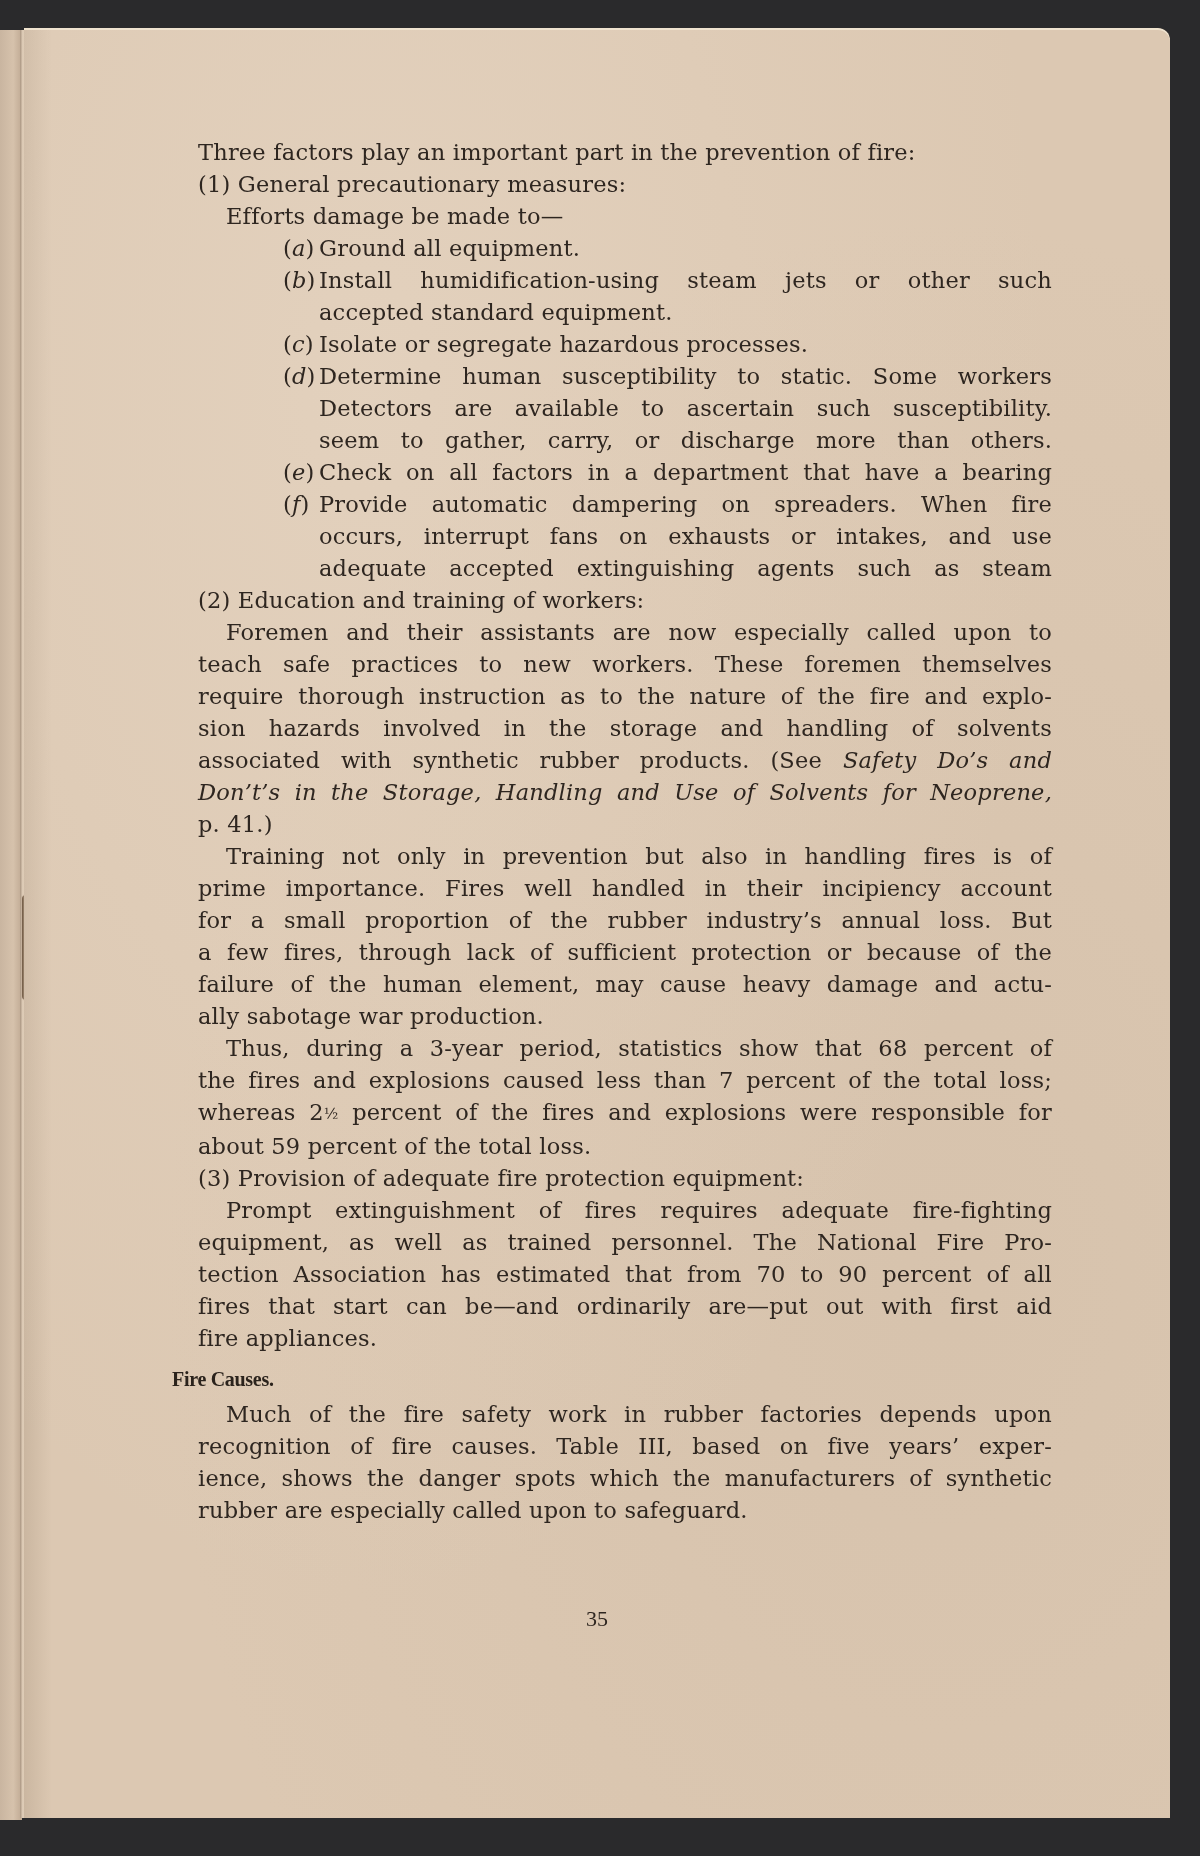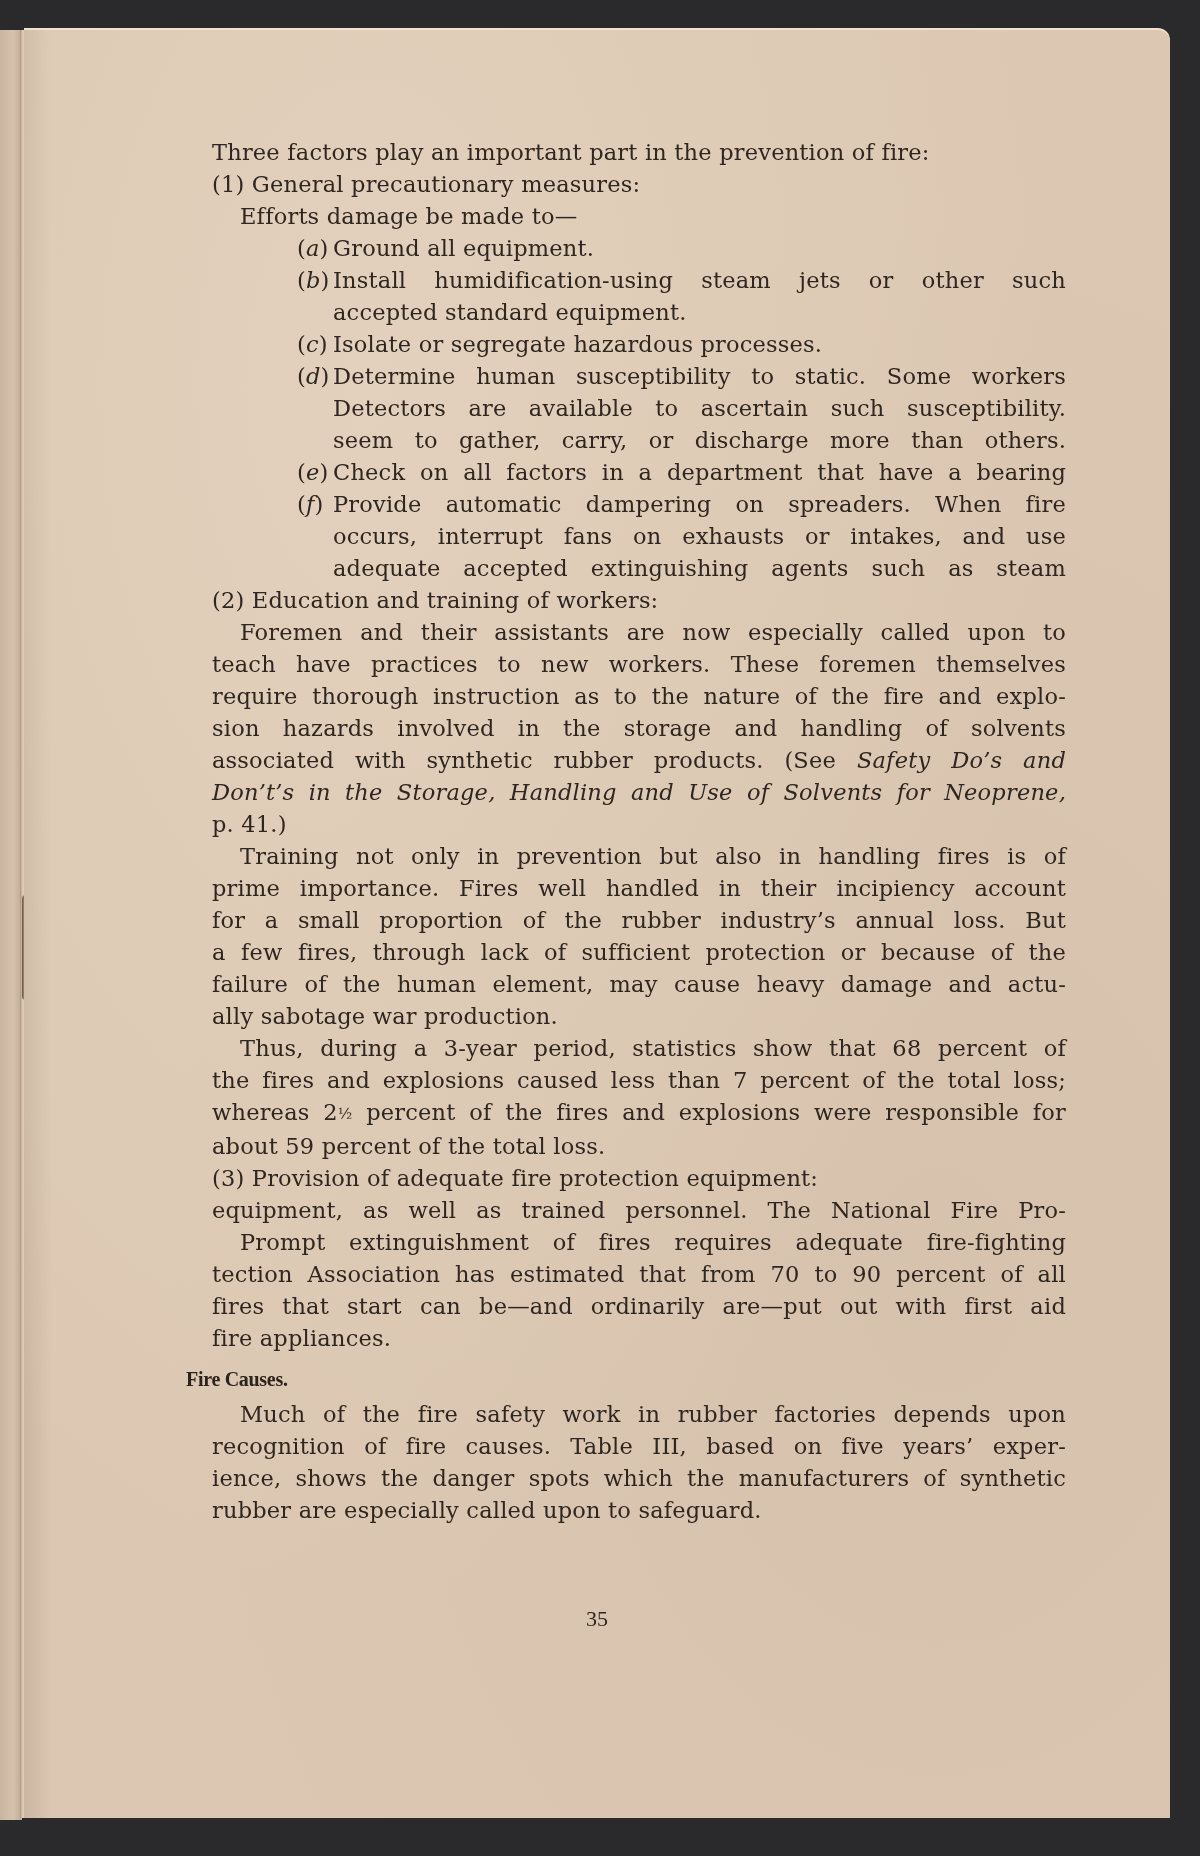--- a/index.html
+++ b/index.html
@@ -51,21 +51,21 @@
       background: #dcc8b2;
       background-image:
         radial-gradient(ellipse at 30% 20%, rgba(232,216,198,0.55) 0%, rgba(220,200,178,0) 60%),
         radial-gradient(ellipse at 80% 70%, rgba(205,185,163,0.35) 0%, rgba(220,200,178,0) 60%),
         linear-gradient(90deg, rgba(170,150,128,0.35) 0px, rgba(220,200,178,0) 28px);
       border-top-right-radius: 12px;
       box-shadow: inset 0 2px 0 #efe3cf;
     }
     .page-inner {
       position: absolute;
-      left: 188px;
+      left: 174px;
       top: 108px;
       width: 854px;
       font-family: "DejaVu Serif", "Liberation Serif", serif;
       font-size: 22.5px;
       line-height: 32px;
       color: #2e2620;
       letter-spacing: 0.2px;
     }
     .line { display: block; white-space: nowrap; }
     .justify { display: block; text-align: justify; text-align-last: justify; }
@@ -158,21 +158,21 @@
           </div>
           <span class="justify item-cont">occurs, interrupt fans on exhausts or intakes, and use</span>
           <span class="justify item-cont">adequate accepted extinguishing agents such as steam</span>
         </div>
       </div>
 
       <span class="line">(2) Education and training of workers:</span>
 
       <div>
         <span class="justify p-indent">Foremen and their assistants are now especially called upon to</span>
-        <span class="justify">teach have practices to new workers. These foremen themselves</span>
+        <span class="justify">teach safe practices to new workers. These foremen themselves</span>
         <span class="justify">require thorough instruction as to the nature of the fire and explo-</span>
         <span class="justify">sion hazards involved in the storage and handling of solvents</span>
         <span class="justify"><span>associated with synthetic rubber products. (See </span><em>Safety Do’s and</em></span>
         <span class="justify"><em>Don’t’s in the Storage, Handling and Use of Solvents for Neoprene,</em></span>
         <span class="line">p. 41.)</span>
       </div>
 
       <div>
         <span class="justify p-indent">Training not only in prevention but also in handling fires is of</span>
         <span class="justify">prime importance. Fires well handled in their incipiency account</span>
@@ -184,22 +184,22 @@
 
       <div>
         <span class="justify p-indent">Thus, during a 3-year period, statistics show that 68 percent of</span>
         <span class="justify">the fires and explosions caused less than 7 percent of the total loss;</span>
         <span class="justify"><span>whereas 2</span><span class="frac">½</span><span> percent of the fires and explosions were responsible for</span></span>
         <span class="line">about 59 percent of the total loss.</span>
       </div>
 
       <span class="line">(3) Provision of adequate fire protection equipment:</span>
       <div>
+        <span class="justify p-indent">Prompt extinguishment of fires requires adequate fire-fighting</span>
         <span class="justify">equipment, as well as trained personnel. The National Fire Pro-</span>
-        <span class="justify p-indent">Prompt extinguishment of fires requires adequate fire-fighting</span>
         <span class="justify">tection Association has estimated that from 70 to 90 percent of all</span>
         <span class="justify">fires that start can be—and ordinarily are—put out with first aid</span>
         <span class="line">fire appliances.</span>
       </div>
 
       <div class="section-heading">Fire Causes.</div>
       <div>
         <span class="justify p-indent">Much of the fire safety work in rubber factories depends upon</span>
         <span class="justify">recognition of fire causes. Table III, based on five years’ exper-</span>
         <span class="justify">ience, shows the danger spots which the manufacturers of synthetic</span>

